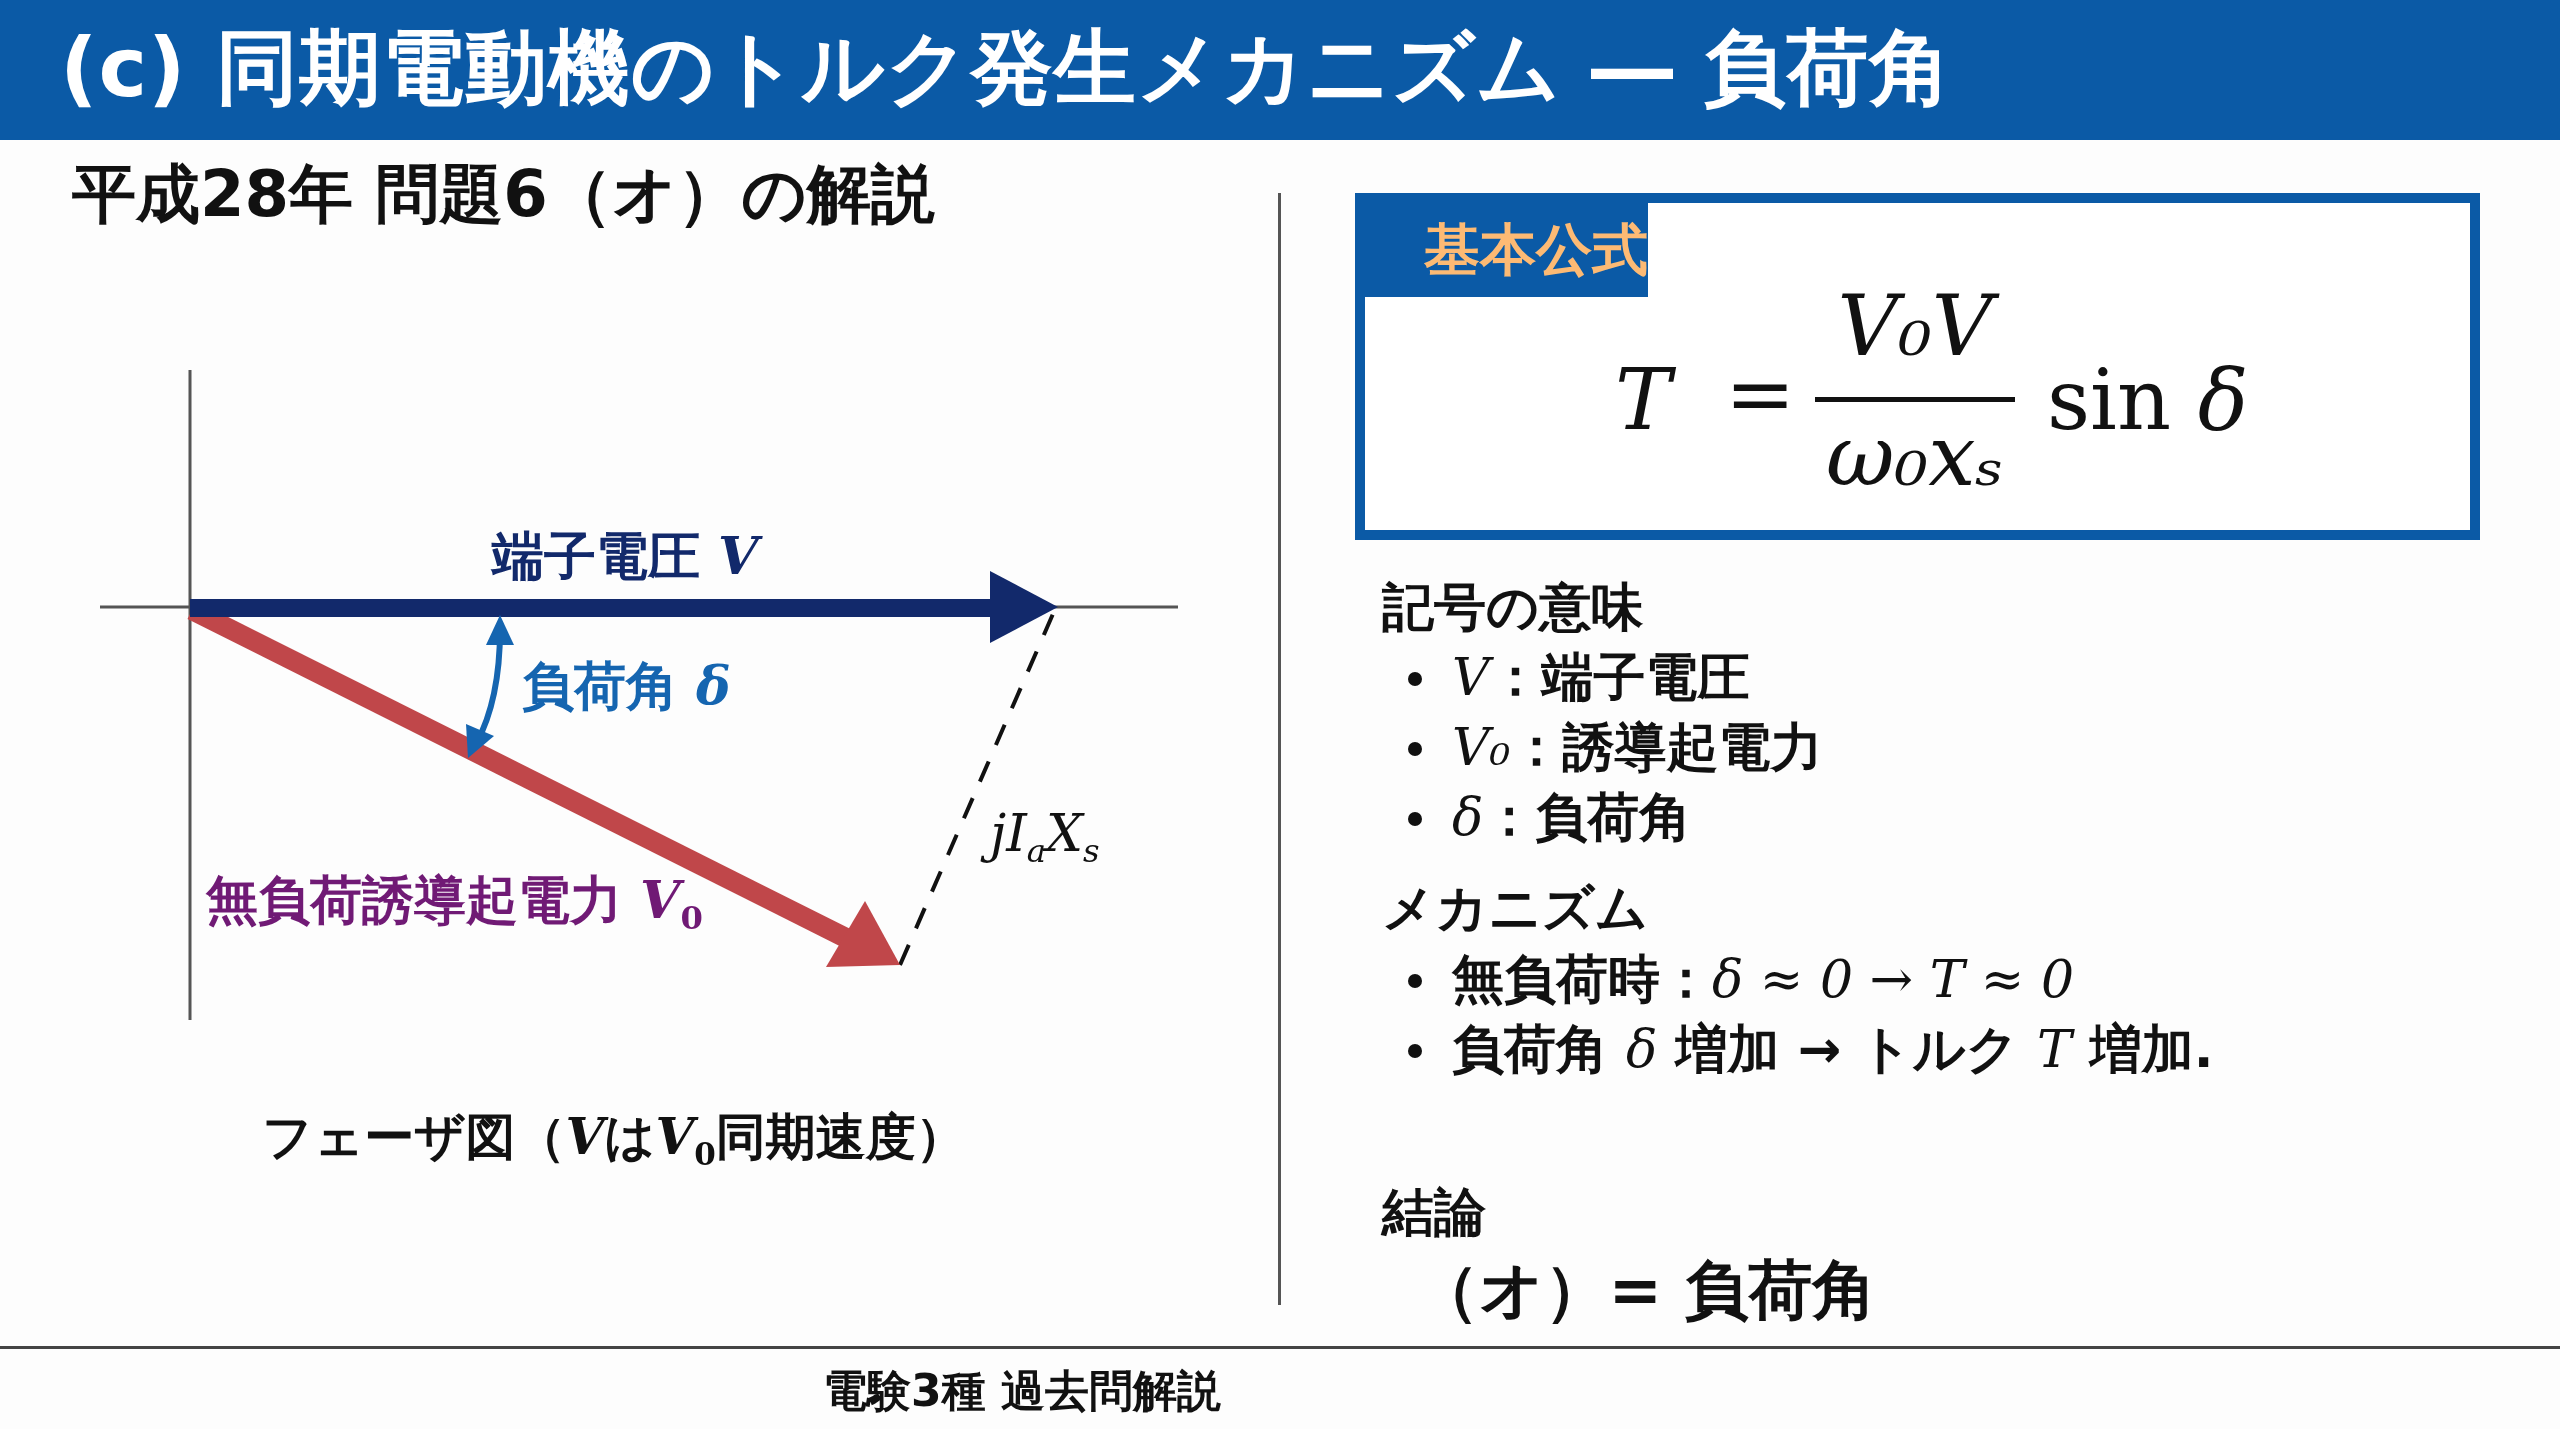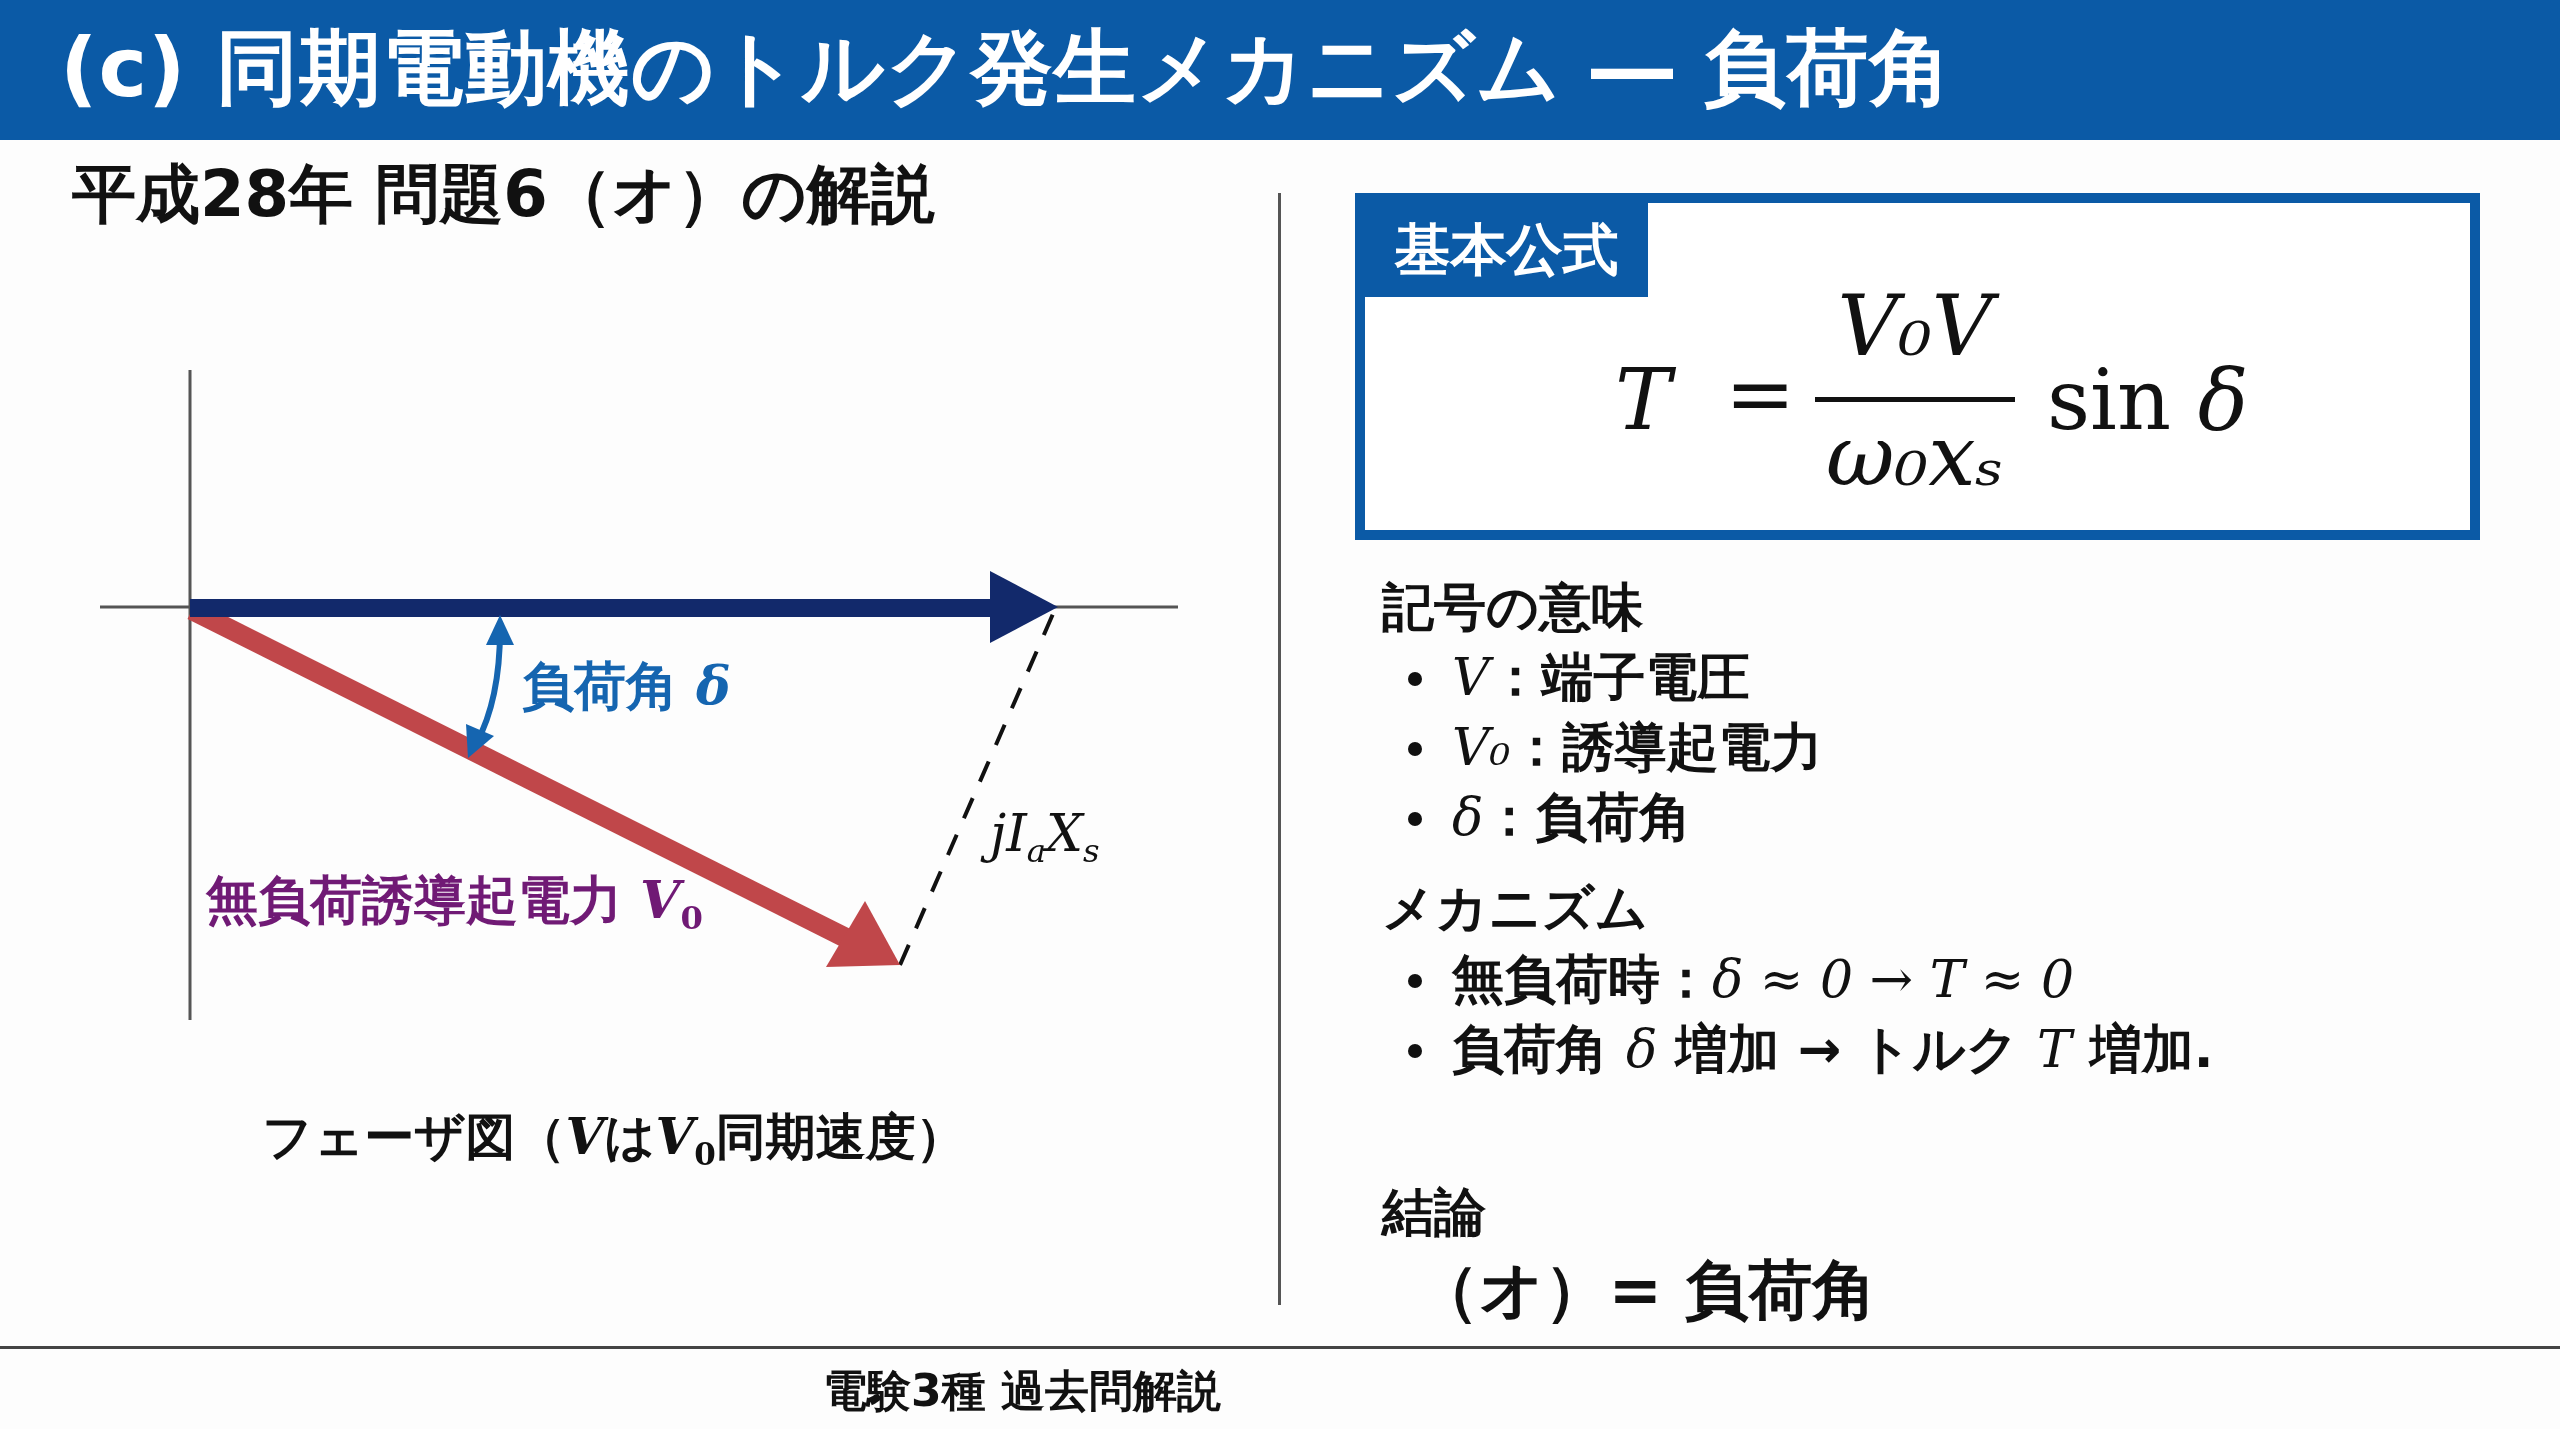--- a/index.html
+++ b/index.html
@@ -50,22 +50,22 @@
     font-size: 50px; font-weight: bold; white-space: nowrap; line-height: 64px;
   }
 
   
   .formula-box {
     position: absolute; left: 1355px; top: 193px; width: 1125px; height: 347px;
     border: 10px solid #0b5aa6; box-sizing: border-box; background: #fff;
   }
   .formula-tab {
     position: absolute; left: 0; top: 0; width: 283px; height: 94px;
-    background: #0b5aa6; color: #ffffff; font-weight: bold; font-size: 56px;
-    line-height: 94px; text-align: center;
+    background: #0b5aa6; color: #fdba74; font-weight: bold; font-size: 56px;
+    line-height: 94px; text-align: right;
   }
   .formula {
     position: absolute; left: 250px; top: 80px; height: 240px; width: 700px;
     font-family: "DejaVu Serif", "Liberation Serif", serif; font-size: 84px; color: #111;
   }
   .f-T { position: absolute; left: 0; top: 68px; font-style: italic; }
   .f-eq { position: absolute; left: 110px; top: 62px; }
   .f-frac { position: absolute; left: 200px; top: 0; width: 200px; text-align: center; }
   .f-num { position: absolute; left: 0; top: -6px; width: 200px; text-align: center; font-style: italic; }
   .f-bar { position: absolute; left: 0; top: 114px; width: 200px; height: 5px; background: #111; }
@@ -120,20 +120,24 @@
     <polygon points="900,625 826,627 865,561" fill="#c0474a"></polygon>
 
     <rect x="190" y="259" width="808" height="18" fill="#12296b"></rect>
     <polygon points="1058,267 990,231 990,303" fill="#12296b"></polygon>
 
     <path d="M 500 290 Q 500 360 476 404" fill="none" stroke="#1565b0" stroke-width="6"></path>
     <polygon points="500,275 486,305 514,305" fill="#1565b0"></polygon>
     <polygon points="468,418 466,384 494,396" fill="#1565b0"></polygon>
   </svg>
 
+  <div class="lbl lbl-v">
+    <span>端子電圧</span>
+    <span class="math">V</span>
+  </div>
 
   <div class="lbl lbl-delta">
     <span>負荷角</span>
     <span class="math">δ</span>
   </div>
 
   <div class="lbl lbl-v0">
     <span>無負荷誘導起電力</span>
     <span class="math">V</span><span class="sub math">0</span>
   </div>

